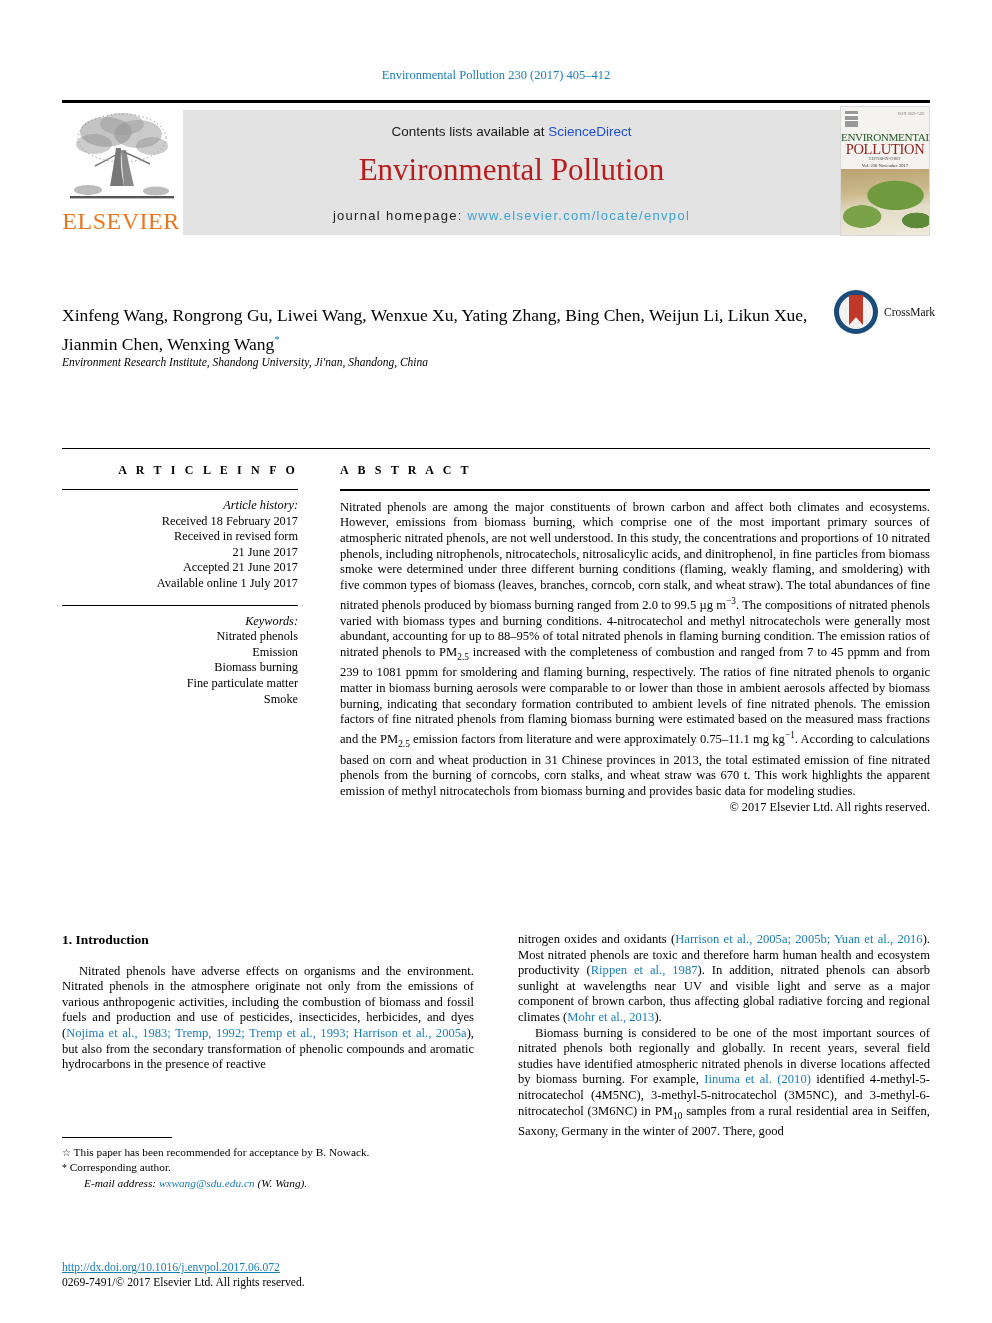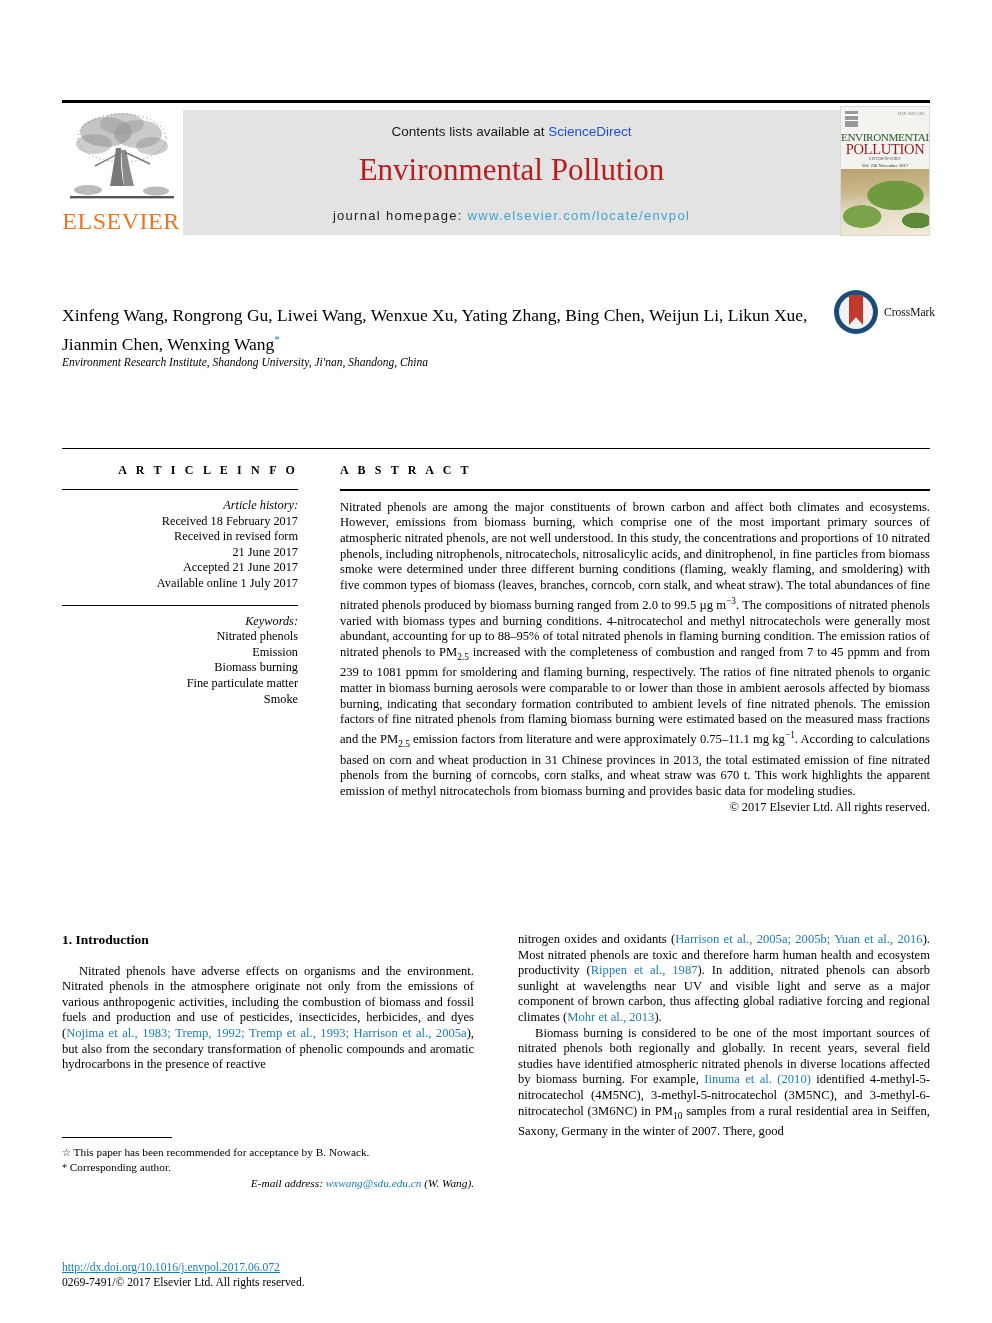--- a/index.html
+++ b/index.html
@@ -359,41 +359,42 @@
     font-family: "Liberation Serif", serif;
   }
   .fn-rule {
     width: 110px;
     height: 1px;
     background: #000;
     margin-bottom: 7px;
   }
   .fn-line { padding-left: 14px; text-indent: -14px; }
   .fn-mark { font-size: 10px; }
-  .fn-email { padding-left: 22px; font-style: italic; text-align: right; }
+  .fn-email { padding-left: 22px; font-style: italic; }
   .fn-email a { color: #1a7db6; text-decoration: none; font-style: italic; }
 
   .footer-block {
     position: absolute;
     top: 1246px;
     left: 62px;
     width: 500px;
     font-size: 11.6px;
     line-height: 15px;
     font-family: "Liberation Serif", serif;
     margin-top: 14px;
   }
   .doi { color: #1a7db6; text-decoration: underline; }
   sub, sup { font-size: 74%; }
 </style>
 </head>
 <body>
 
 <div class="page">
 
+  <div class="running-head">Environmental Pollution 230 (2017) 405–412</div>
 
   <div class="masthead">
     <div class="masthead-rule"></div>
 
     <div class="elsevier-logo">
       <svg class="tree-svg" viewBox="0 0 112 100">
         <g fill="#4d4d4d">
           <ellipse cx="56" cy="30" rx="44" ry="24" fill="none" stroke="#555" stroke-width="0.8" stroke-dasharray="1 3"></ellipse>
           <ellipse cx="40" cy="24" rx="26" ry="15" fill="#8a8a8a" opacity="0.5"></ellipse>
           <ellipse cx="72" cy="26" rx="24" ry="14" fill="#8a8a8a" opacity="0.45"></ellipse>

